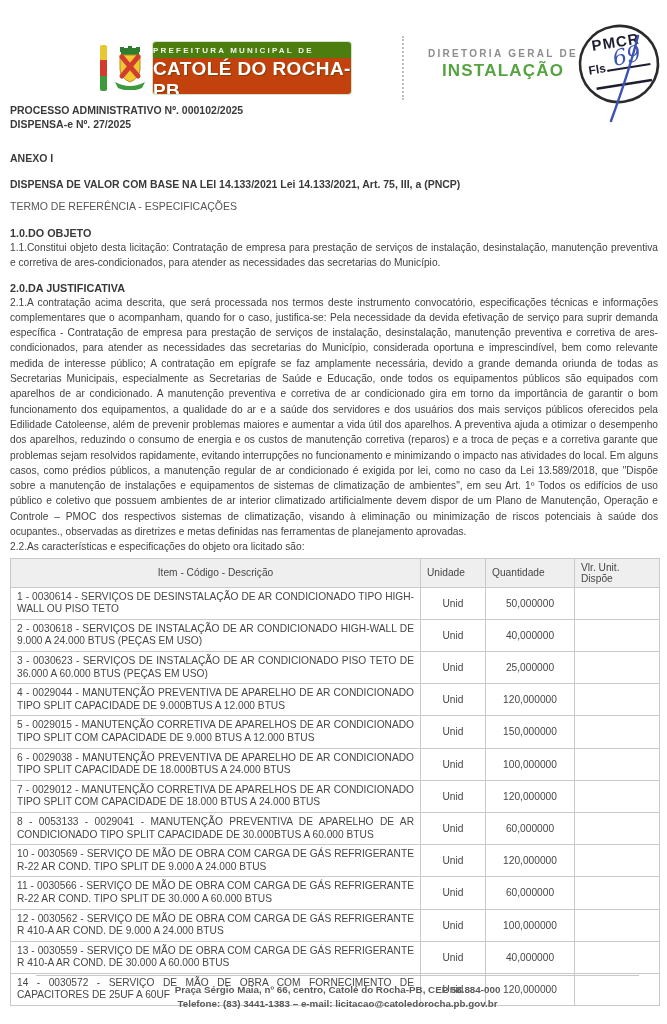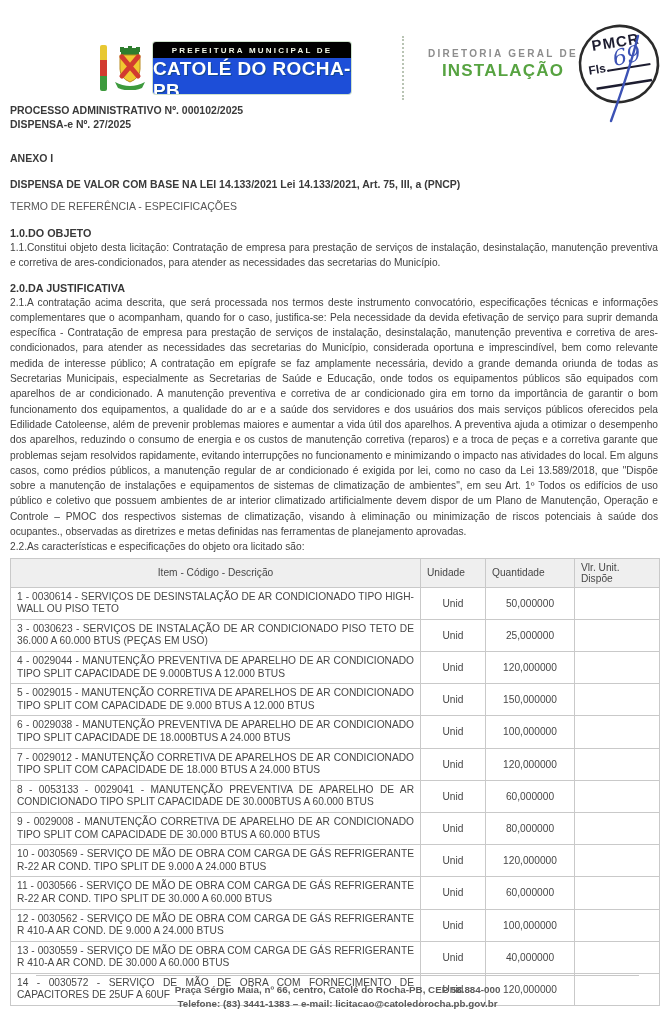--- a/index.html
+++ b/index.html
@@ -15,22 +15,22 @@
 
   
   .header { position: absolute; top: 36px; left: 100px; right: 0; height: 70px; }
   .logo-group { position: absolute; left: 0; top: 6px; display: flex; align-items: stretch; height: 52px; }
   .stripe-bar { width: 7px; height: 46px; margin-top: 3px; display: flex; flex-direction: column; border-radius: 2px; overflow: hidden; }
   .stripe-bar .s1 { flex: 1; background: #e8c832; }
   .stripe-bar .s2 { flex: 1; background: #d23b2f; }
   .stripe-bar .s3 { flex: 1; background: #3d9a3d; }
   .arms-box { width: 46px; background: #ffffff; display: flex; align-items: center; justify-content: center; }
   .banner { width: 198px; border-radius: 3px; overflow: hidden; display: flex; flex-direction: column; box-shadow: 0 0 0 1px rgba(60,140,50,.25); }
-  .banner-top { background: #000000; color: #f2f7e6; font-size: 8px; font-weight: bold; letter-spacing: 2.2px; text-align: center; padding: 4px 0 3px; }
-  .banner-main { background: #1d4ed8; color: #ffffff; flex: 1; display: flex; align-items: center; justify-content: center; font-size: 19px; font-weight: bold; letter-spacing: .4px; text-shadow: 1px 1px 0 rgba(0,60,0,.35); }
+  .banner-top { background: #4d7c0f; color: #f2f7e6; font-size: 8px; font-weight: bold; letter-spacing: 2.2px; padding: 4px 0 3px; }
+  .banner-main { background: #c2410c; color: #ffffff; flex: 1; display: flex; align-items: center; justify-content: center; font-size: 19px; font-weight: bold; letter-spacing: .4px; text-shadow: 1px 1px 0 rgba(0,60,0,.35); }
   .dot-sep { position: absolute; left: 302px; top: 0; height: 64px; border-left: 2px dotted #b9c4b4; }
   .dept { position: absolute; left: 318px; top: 12px; width: 170px; text-align: center; }
   .dept-line1 { color: #8d8d8d; font-size: 10px; font-weight: bold; letter-spacing: 2.3px; }
   .dept-line2 { color: #57a341; font-size: 17px; font-weight: bold; letter-spacing: 1.2px; margin-top: 2px; }
   .stamp { position: absolute; right: 4px; top: -14px; width: 88px; height: 104px; }
 
   
   .doc-body { position: absolute; left: 10px; right: 9px; top: 103px; }
   .bold-line { font-weight: bold; font-size: 10.5px; color: #3a3a3a; line-height: 14px; }
   .process-block { margin-bottom: 20px; }
@@ -146,20 +146,26 @@
         </tr>
       </thead>
       <tbody>
           <tr>
       <td class="desc">1 - 0030614 - SERVIÇOS DE DESINSTALAÇÃO DE AR CONDICIONADO TIPO HIGH-WALL OU PISO TETO</td>
       <td class="unit">Unid</td>
       <td class="qty">50,000000</td>
       <td class="max"></td>
     </tr>
           <tr>
+      <td class="desc">2 - 0030618 - SERVIÇOS DE INSTALAÇÃO DE AR CONDICIONADO HIGH-WALL DE 9.000 A 24.000 BTUS (PEÇAS EM USO)</td>
+      <td class="unit">Unid</td>
+      <td class="qty">40,000000</td>
+      <td class="max"></td>
+    </tr>
+          <tr>
       <td class="desc">3 - 0030623 - SERVIÇOS DE INSTALAÇÃO DE AR CONDICIONADO PISO TETO DE 36.000 A 60.000 BTUS (PEÇAS EM USO)</td>
       <td class="unit">Unid</td>
       <td class="qty">25,000000</td>
       <td class="max"></td>
     </tr>
           <tr>
       <td class="desc">4 - 0029044 - MANUTENÇÃO PREVENTIVA DE APARELHO DE AR CONDICIONADO TIPO SPLIT CAPACIDADE DE 9.000BTUS A 12.000 BTUS</td>
       <td class="unit">Unid</td>
       <td class="qty">120,000000</td>
       <td class="max"></td>
@@ -179,26 +185,20 @@
           <tr>
       <td class="desc">7 - 0029012 - MANUTENÇÃO CORRETIVA DE APARELHOS DE AR CONDICIONADO TIPO SPLIT COM CAPACIDADE DE 18.000 BTUS A 24.000 BTUS</td>
       <td class="unit">Unid</td>
       <td class="qty">120,000000</td>
       <td class="max"></td>
     </tr>
           <tr>
       <td class="desc">8 - 0053133 - 0029041 - MANUTENÇÃO PREVENTIVA DE APARELHO DE AR CONDICIONADO TIPO SPLIT CAPACIDADE DE 30.000BTUS A 60.000 BTUS</td>
       <td class="unit">Unid</td>
       <td class="qty">60,000000</td>
-      <td class="max"></td>
-    </tr>
-          <tr>
-      <td class="desc">9 - 0029008 - MANUTENÇÃO CORRETIVA DE APARELHO DE AR CONDICIONADO TIPO SPLIT COM CAPACIDADE DE 30.000 BTUS A 60.000 BTUS</td>
-      <td class="unit">Unid</td>
-      <td class="qty">80,000000</td>
       <td class="max"></td>
     </tr>
           <tr>
       <td class="desc">10 - 0030569 - SERVIÇO DE MÃO DE OBRA COM CARGA DE GÁS REFRIGERANTE R-22 AR COND. TIPO SPLIT DE 9.000 A 24.000 BTUS</td>
       <td class="unit">Unid</td>
       <td class="qty">120,000000</td>
       <td class="max"></td>
     </tr>
           <tr>
       <td class="desc">11 - 0030566 - SERVIÇO DE MÃO DE OBRA COM CARGA DE GÁS REFRIGERANTE R-22 AR COND. TIPO SPLIT DE 30.000 A 60.000 BTUS</td>

